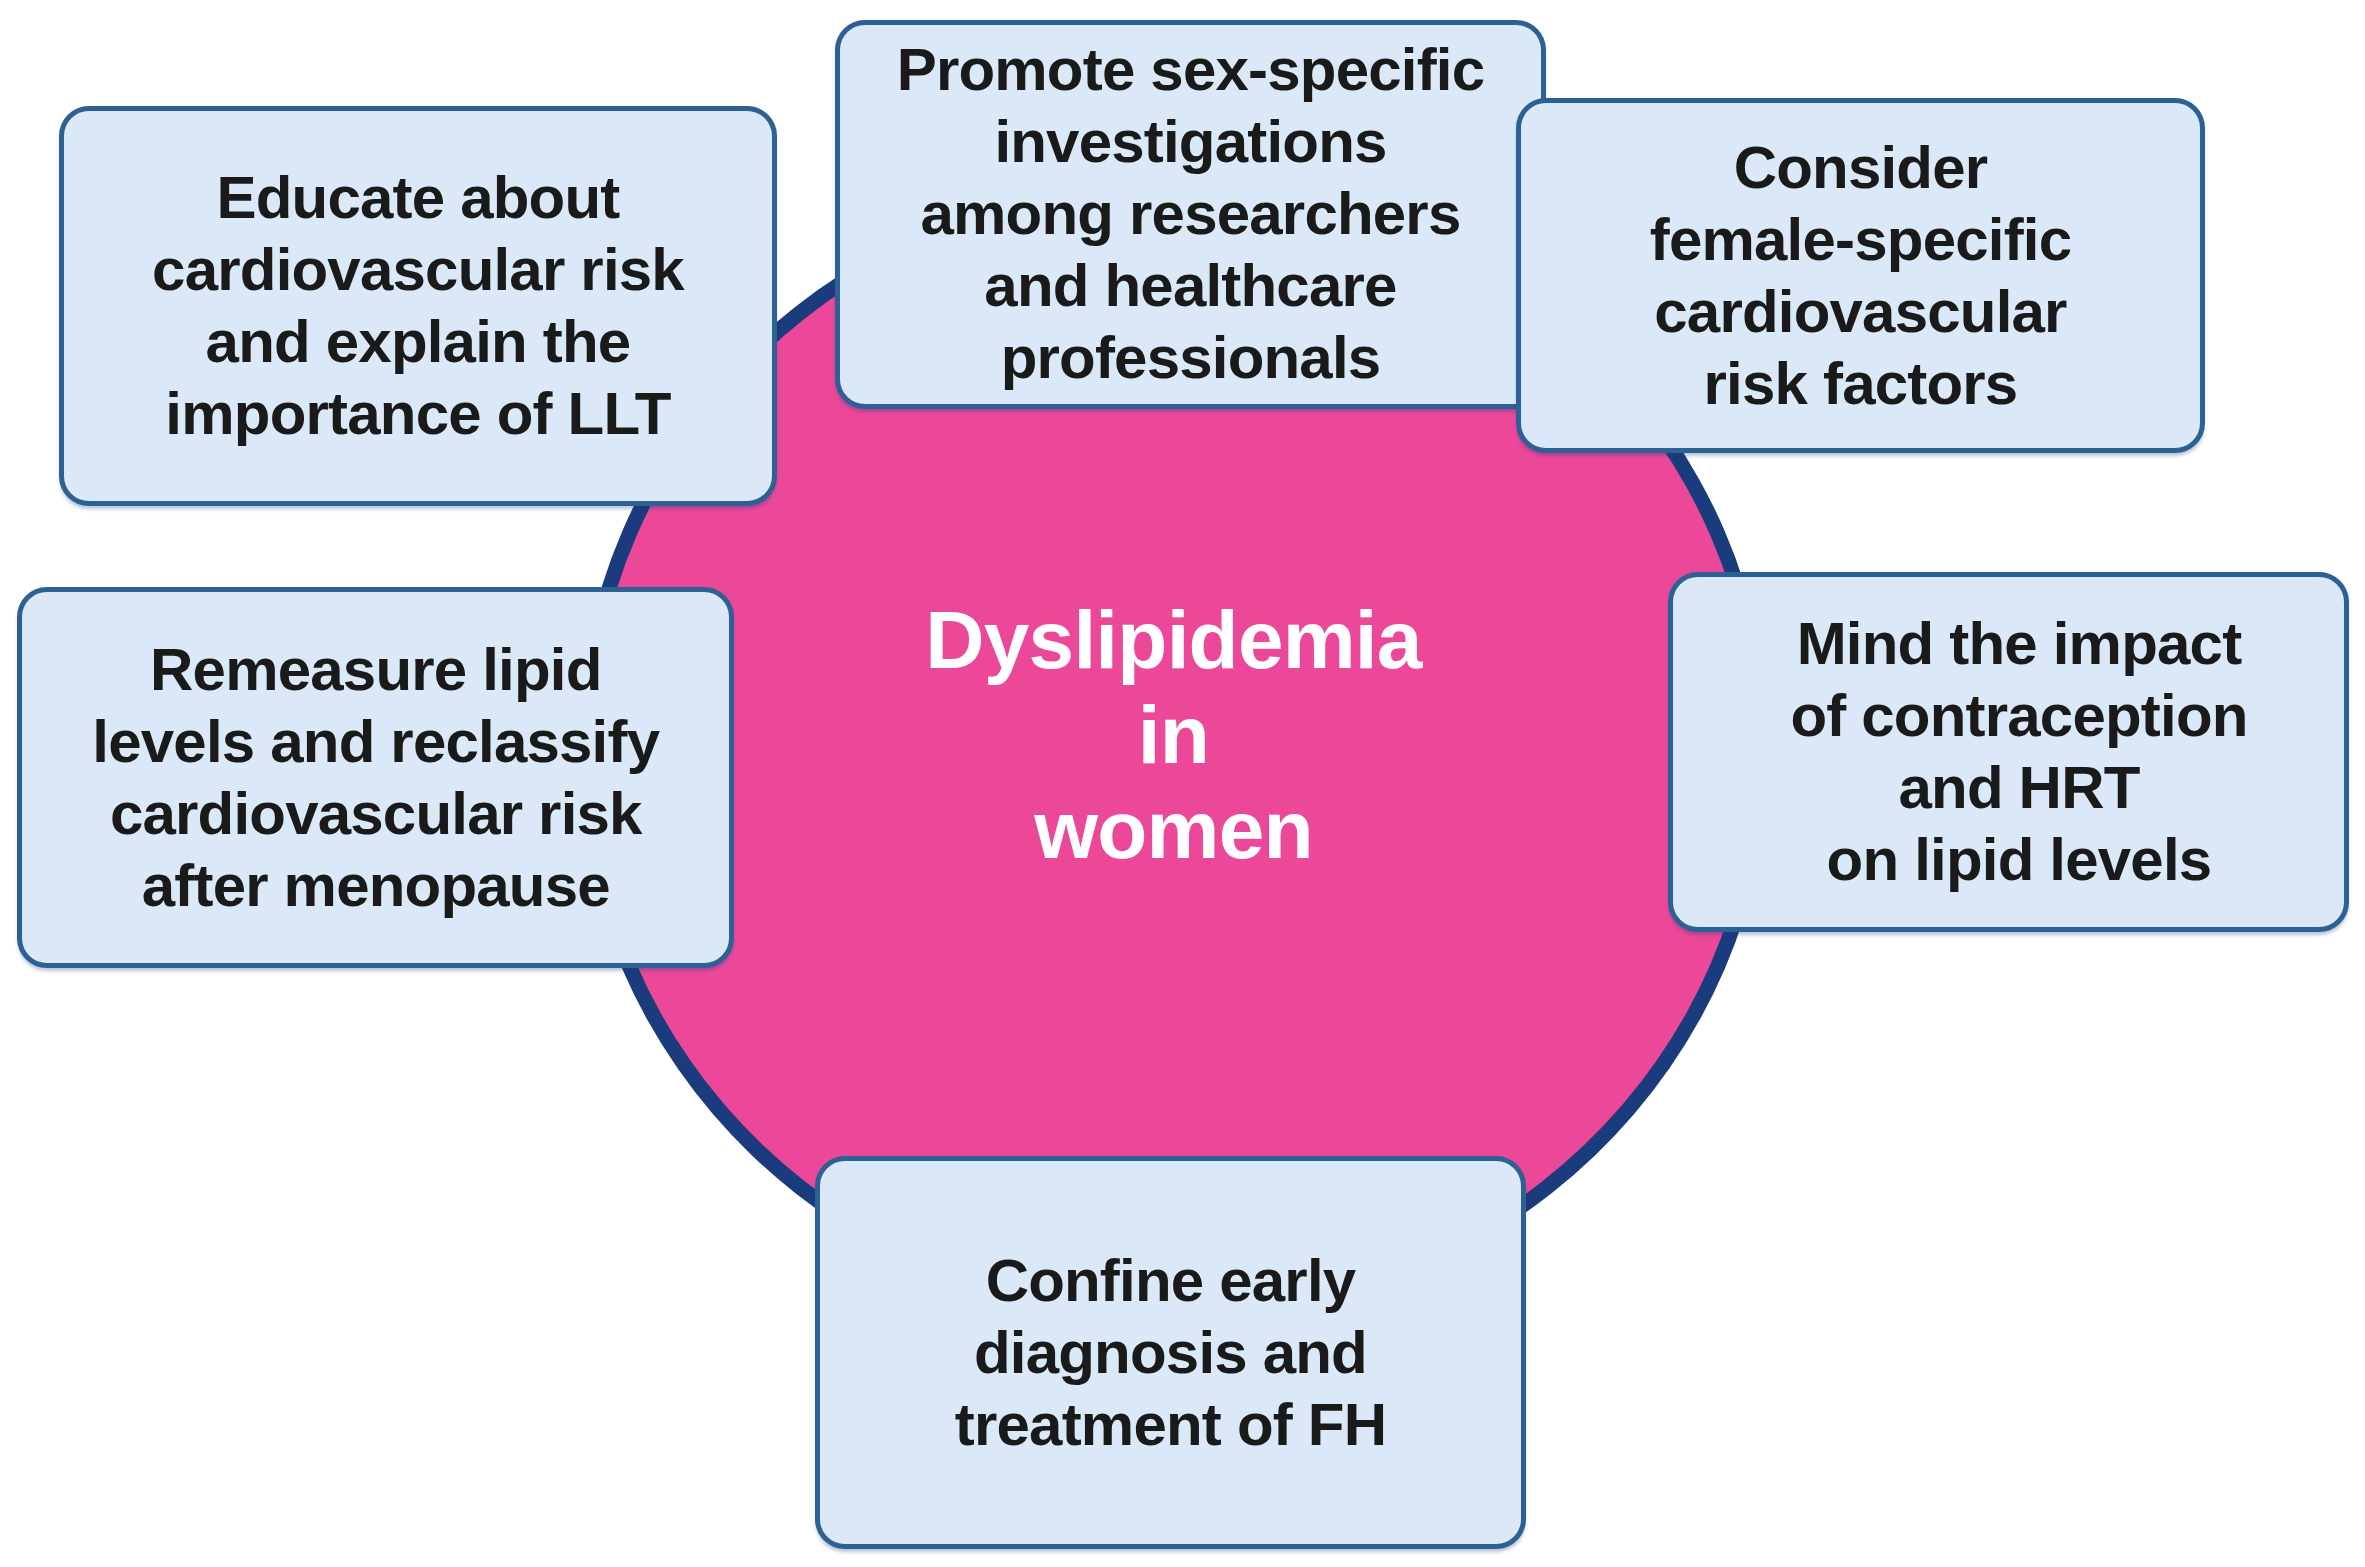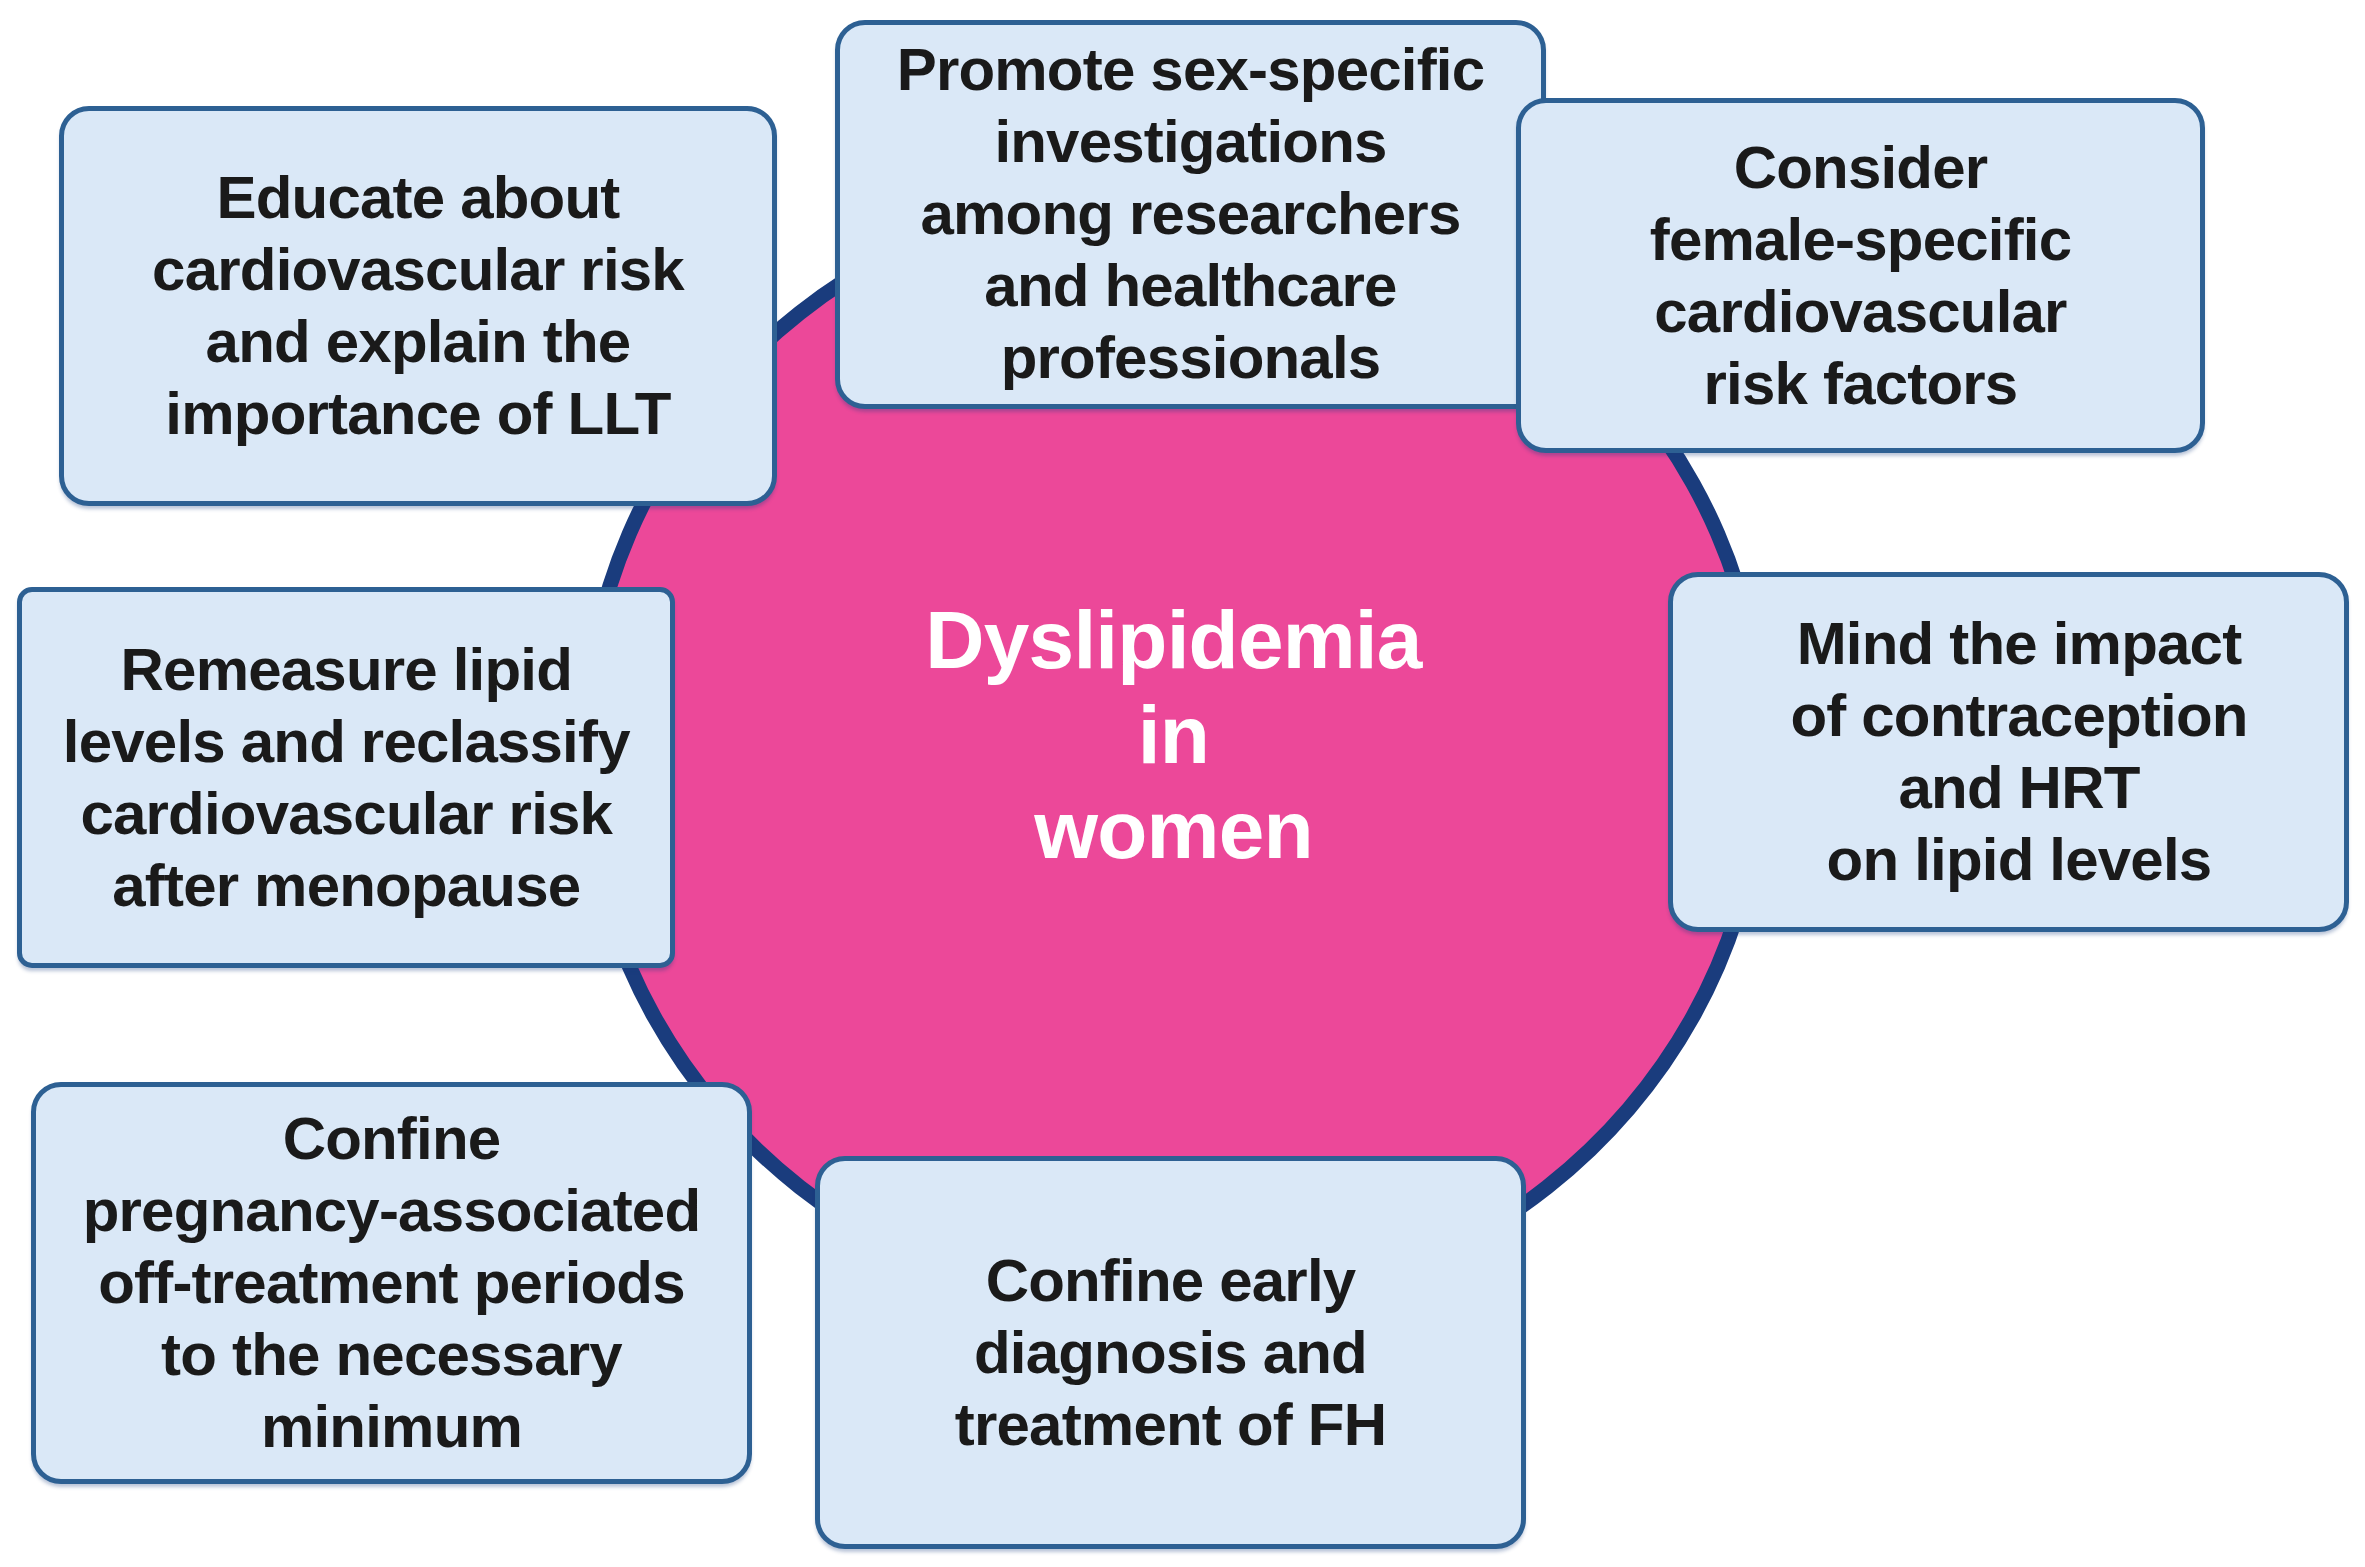--- a/index.html
+++ b/index.html
@@ -63,21 +63,21 @@
     font-size: 60px;
     font-weight: 700;
     line-height: 1.2;
     letter-spacing: -0.8px;
     white-space: pre-line;
   }
 
   .pos-top-left      { left: 59px;   top: 106px;  width: 718px; height: 400px; }
   .pos-top-center    { left: 835px; top: 19.6px;   width: 711px; height: 389px; }
   .pos-top-right     { left: 1516px; top: 98px;  width: 689px; height: 355px; }
-  .pos-left-middle   { left: 17.3px;   top: 587px;  width: 658px; height: 381px; border-radius: 15px; }
+  .pos-left-middle   { left: 17.3px;   top: 587px;  width: 717px; height: 381px; }
   .pos-right-middle  { left: 1668px; top: 572px;  width: 681px; height: 360px; padding-left: 32px; }
   .pos-bottom-left   { left: 31px;   top: 1082px; width: 721px; height: 402px; }
   .pos-bottom-center { left: 815px; top: 1156px; width: 711px; height: 393px; }
   .pos-bottom-right  { left: 1570px; top: 1077px; width: 734px; height: 367px; }
 </style>
 </head>
 <body>
 
 <div class="canvas">
 
@@ -116,27 +116,20 @@
 after menopause</span>
   </div>
 
   <div class="rec-box pos-right-middle">
     <span class="box-text">Mind the impact
 of contraception
 and HRT
 on lipid levels</span>
   </div>
 
-  <div class="rec-box pos-bottom-left">
-    <span class="box-text">Confine
-pregnancy-associated
-off-treatment periods
-to the necessary
-minimum</span>
-  </div>
 
   <div class="rec-box pos-bottom-center">
     <span class="box-text">Confine early
 diagnosis and
 treatment of FH</span>
   </div>
 
 
 </div>
 

